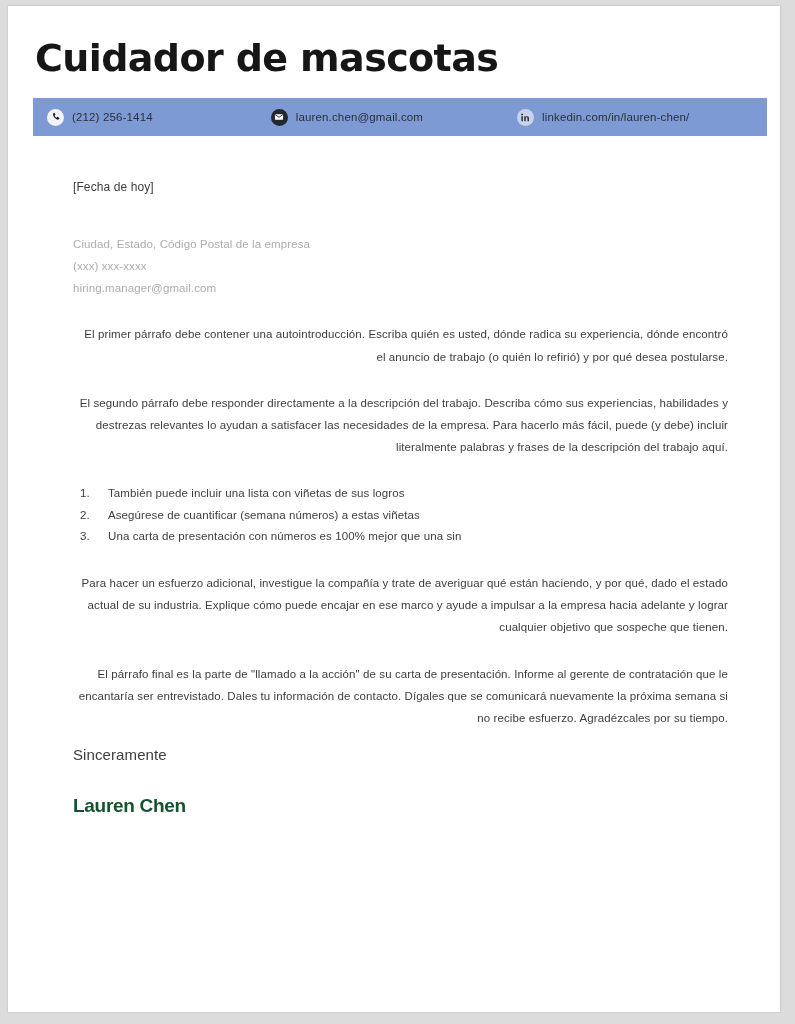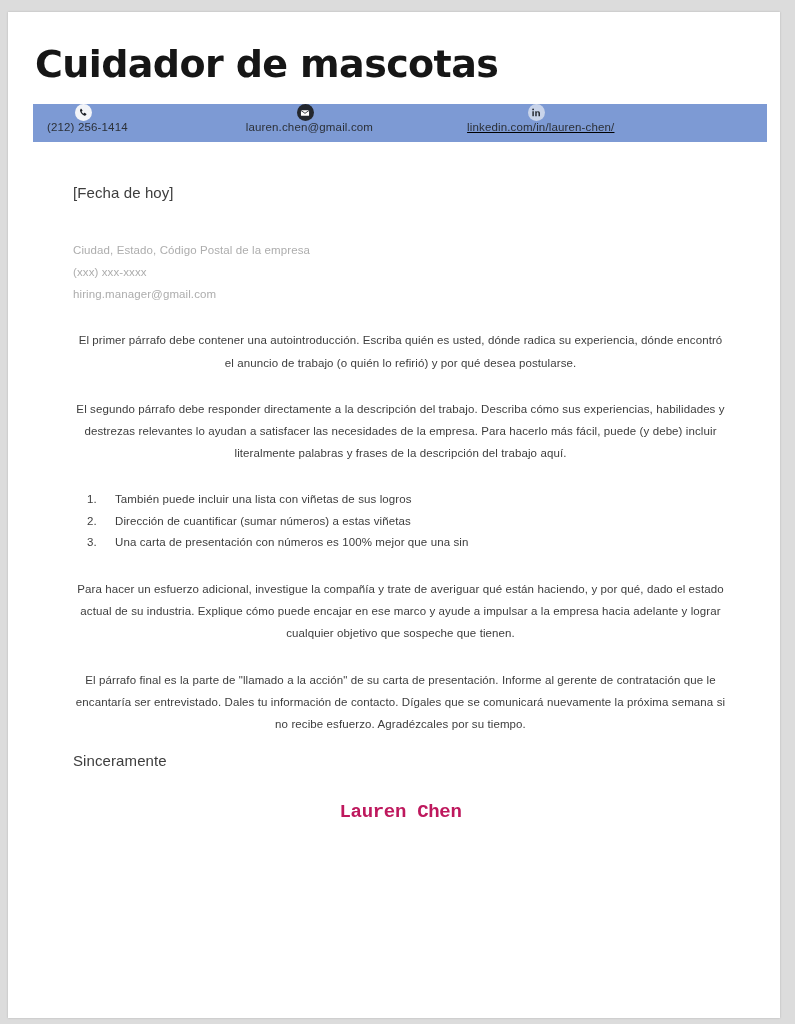--- a/index.html
+++ b/index.html
@@ -18,21 +18,21 @@
     position: relative;
     width: 795px;
     height: 1024px;
     background: #dcdcdc;
     box-sizing: border-box;
   }
 
   .page {
     position: absolute;
     left: 8px;
-    top: 12px;
+    top: 6px;
     width: 772px;
     height: 1006px;
     background: #ffffff;
     box-sizing: border-box;
     box-shadow: 0 0 2px rgba(0,0,0,0.18);
     overflow: hidden;
   }
 
   
   .doc-title {
@@ -56,25 +56,24 @@
     height: 38px;
     background: #7d9ad4;
     display: flex;
     align-items: center;
   }
 
   .contact-item {
     display: flex;
     align-items: center;
     height: 38px;
-    flex-direction: column;
   }
   .contact-item.phone  { margin-left: 14px; }
   .contact-item.email  { margin-left: 118px; }
-  .contact-item.linkedin { margin-left: 94px; text-decoration: underline; }
+  .contact-item.linkedin { margin-left: 94px; }
 
   .ci-icon {
     width: 17px;
     height: 17px;
     border-radius: 50%;
     display: inline-flex;
     align-items: center;
     justify-content: center;
     flex: 0 0 auto;
     margin-right: 8px;
@@ -95,21 +94,21 @@
 
   
   .body-area {
     position: absolute;
     left: 65px;
     top: 172px;
     width: 655px;
   }
 
   .date-line {
-    font-size: 15px;
+    font-size: 12px;
     color: #3d3d3d;
     letter-spacing: 0.1px;
     line-height: 18px;
   }
 
   .recipient {
     margin-top: 38px;
     font-size: 11.5px;
     color: #adadad;
     line-height: 21.8px;
@@ -125,25 +124,25 @@
     letter-spacing: 0.1px;
   }
 
   p.para {
     margin: 0;
     margin-top: 24px;
     font-size: 11.5px;
     color: #3d3d3d;
     line-height: 22.2px;
     letter-spacing: 0.1px;
-    text-align: center;
+    text-align: right;
   }
 
   ol.achievements {
-    margin: 12px;
+    margin: 5px;
     margin-top: 25px;
     padding: 0;
     list-style: none;
     counter-reset: item;
   }
   ol.achievements li {
     position: relative;
     padding-left: 30px;
     font-size: 11.5px;
     color: #3d3d3d;
@@ -162,27 +161,26 @@
   .closing {
     margin-top: 17px;
     font-size: 15px;
     color: #3d3d3d;
     line-height: 18px;
     letter-spacing: 0.1px;
   }
 
   .signature {
     margin-top: 30px;
-    font-family: Liberation Mono, monospace;
+    font-family: Liberation Sans, sans-serif;
     font-size: 19px;
     font-weight: bold;
     letter-spacing: -0.3px;
-    color: #be185d;
+    color: #14532d;
     line-height: 24px;
-    text-align: center;
   }
 </style>
 </head>
 <body>
 
 <div class="page-surround">
   <div class="page">
 
     <div class="doc-title">Cuidador de mascotas</div>
 
@@ -230,21 +228,21 @@
         <div>hiring.manager@gmail.com</div>
       </div>
 
 
       <p class="para">El primer párrafo debe contener una autointroducción. Escriba quién es usted, dónde radica su experiencia, dónde encontró el anuncio de trabajo (o quién lo refirió) y por qué desea postularse.</p>
 
       <p class="para">El segundo párrafo debe responder directamente a la descripción del trabajo. Describa cómo sus experiencias, habilidades y destrezas relevantes lo ayudan a satisfacer las necesidades de la empresa. Para hacerlo más fácil, puede (y debe) incluir literalmente palabras y frases de la descripción del trabajo aquí.</p>
 
       <ol class="achievements">
         <li>También puede incluir una lista con viñetas de sus logros</li>
-        <li>Dirección de cuantificar (sumar números) a estas viñetas</li>
+        <li>Asegúrese de cuantificar (semana números) a estas viñetas</li>
         <li>Una carta de presentación con números es 100% mejor que una sin</li>
       </ol>
 
       <p class="para">Para hacer un esfuerzo adicional, investigue la compañía y trate de averiguar qué están haciendo, y por qué, dado el estado actual de su industria. Explique cómo puede encajar en ese marco y ayude a impulsar a la empresa hacia adelante y lograr cualquier objetivo que sospeche que tienen.</p>
 
       <p class="para">El párrafo final es la parte de "llamado a la acción" de su carta de presentación. Informe al gerente de contratación que le encantaría ser entrevistado. Dales tu información de contacto. Dígales que se comunicará nuevamente la próxima semana si no recibe esfuerzo. Agradézcales por su tiempo.</p>
 
       <div class="closing">Sinceramente</div>
 
       <div class="signature">Lauren Chen</div>

